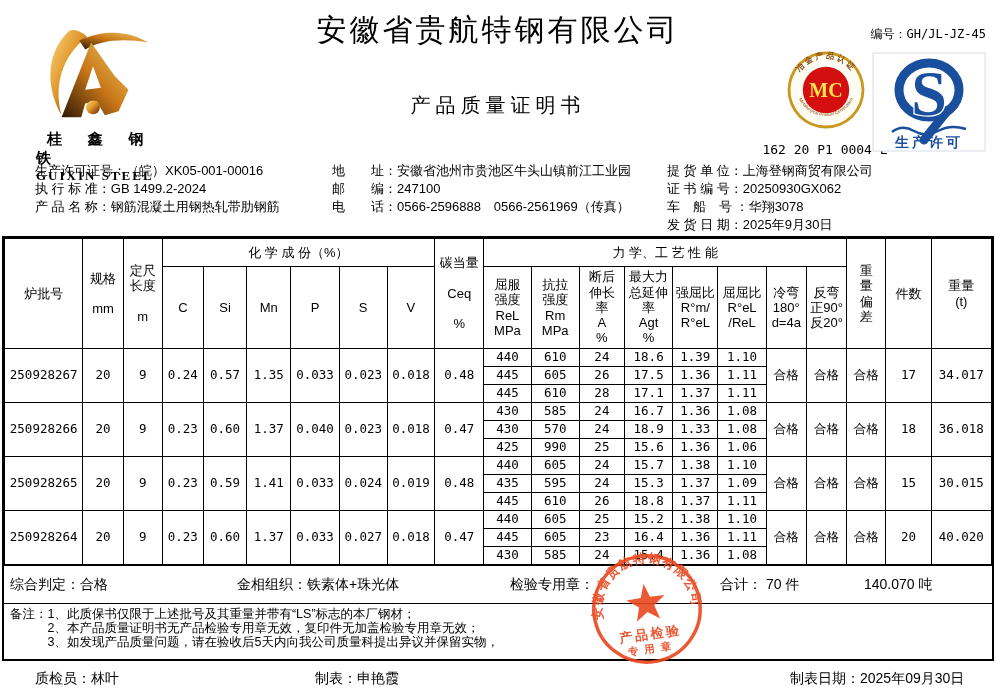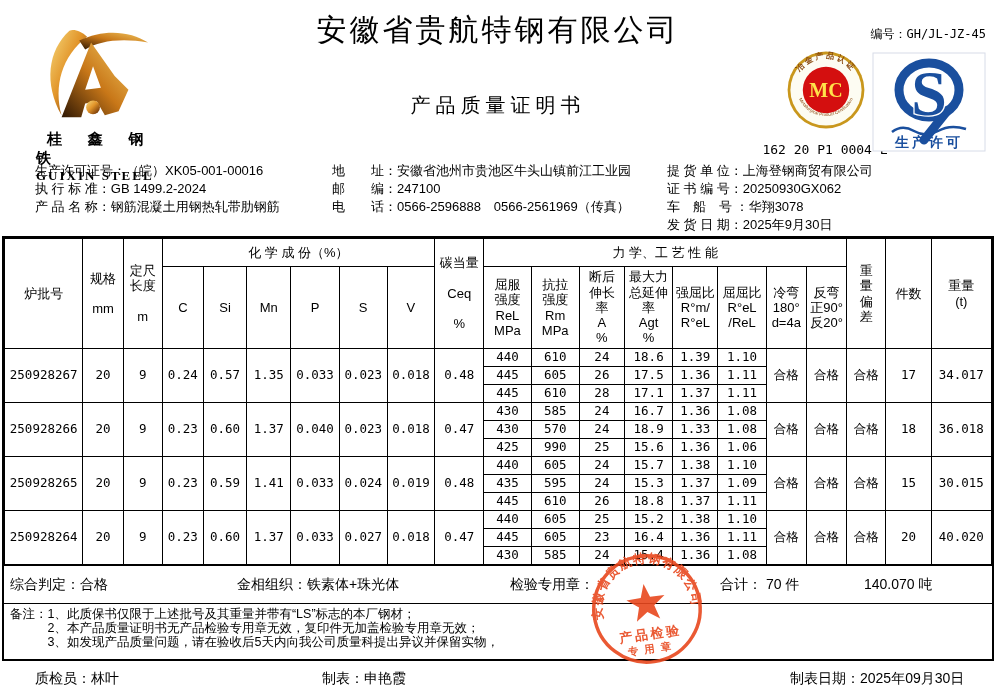--- a/index.html
+++ b/index.html
@@ -42,21 +42,21 @@
   .cert thead tr.sub-row   { height:82px; }
   .cert tbody tr { height:18px; }
   .cert tbody td { font-size:12.5px; font-family:"DejaVu Sans Mono","Liberation Sans",monospace; }
   
   .summary { position:relative; height:38px; border-top:1px solid #000; font-size:14px; }
   .summary span { position:absolute; top:50%; transform:translateY(-50%); white-space:nowrap; }
   .notes { border-top:1px solid #000; min-height:56px; padding:4px 4px 4px 6px; font-size:12.5px; line-height:13.8px; }
   .footer { position:absolute; top:660px; left:0; width:100%; font-size:14px; }
   .footer span { position:absolute; top:10px; white-space:nowrap; }
   #footer-inspector { left:35px; }
-  #footer-tabulator { left:322px; }
+  #footer-tabulator { left:315px; }
   #footer-date { left:790px; }
   .stamp { position:absolute; left:586px; top:548px; opacity:0.9; pointer-events:none; }
 </style>
 </head>
 <body>
 
 <div class="page">
 
   <div class="logo-wrap">
     <svg width="118" height="100" viewBox="0 0 120 100">

